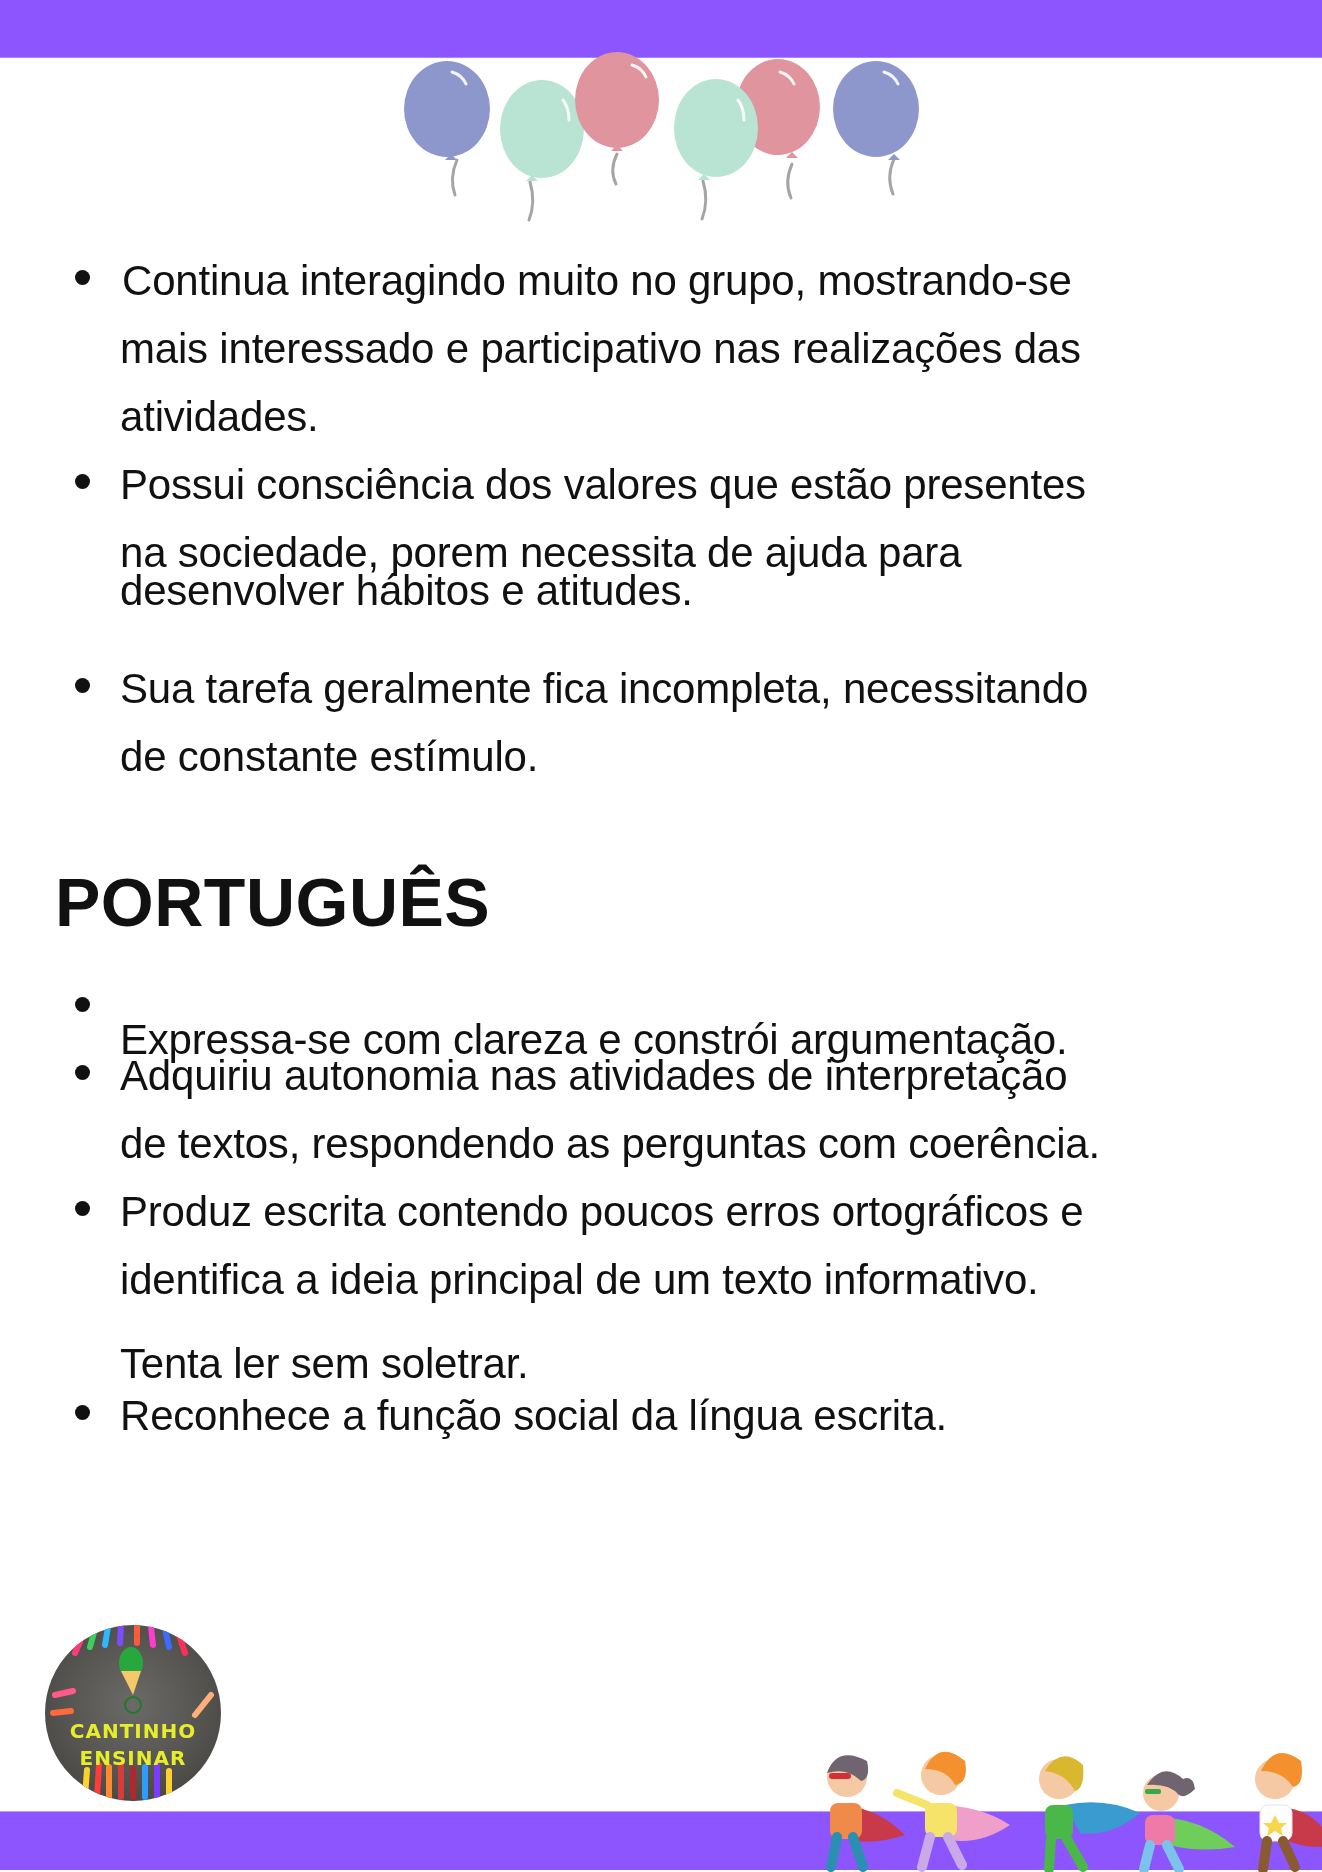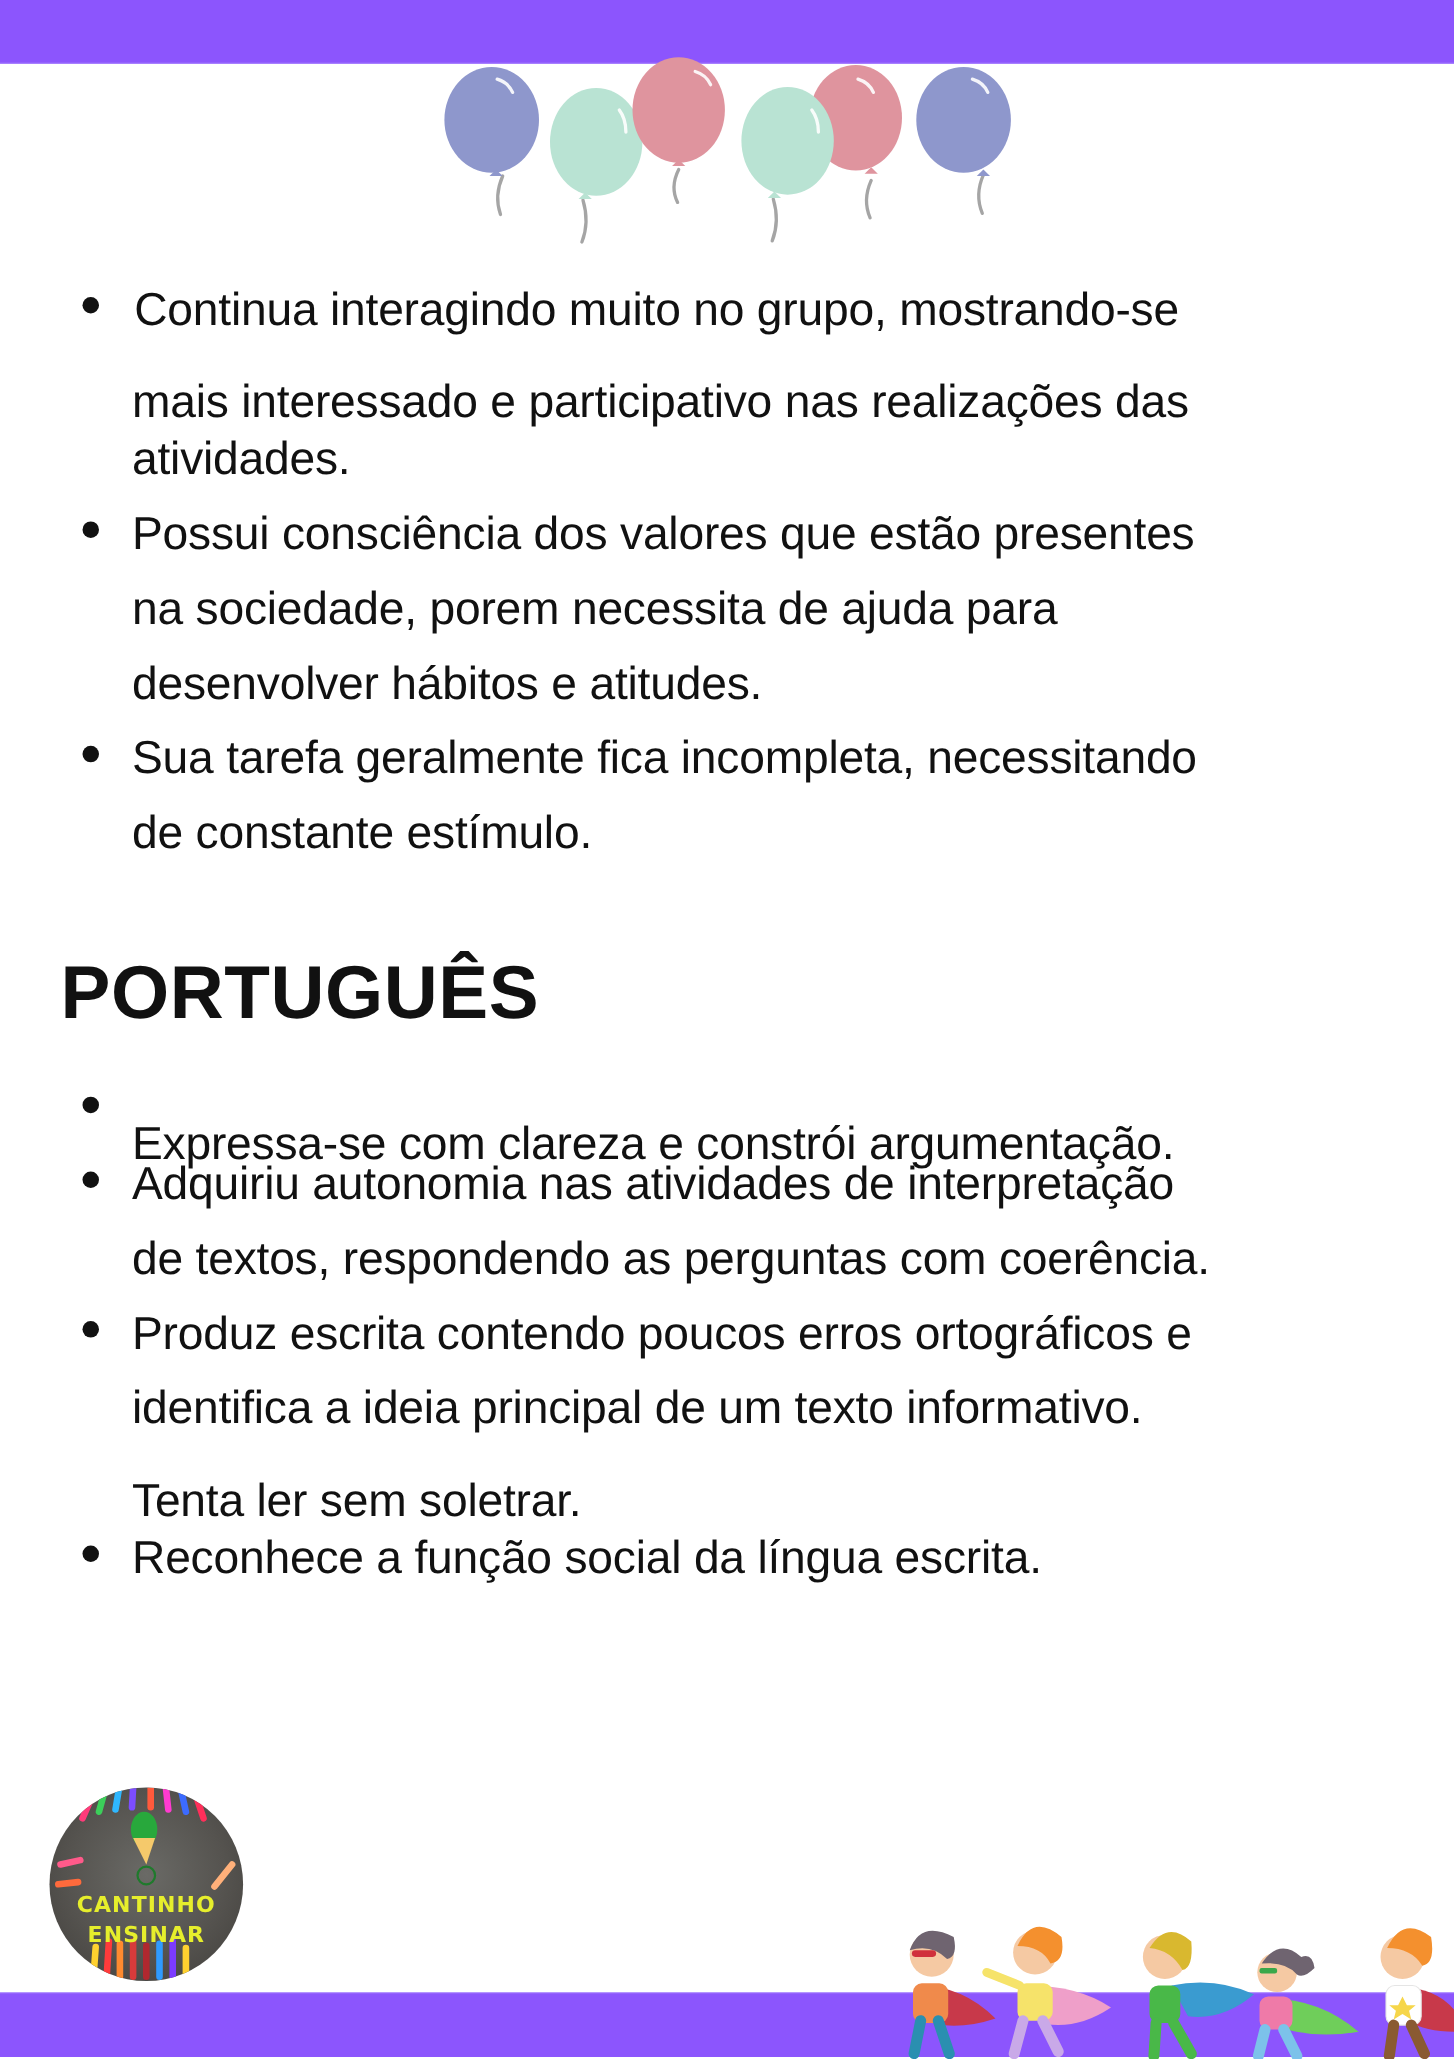--- a/index.html
+++ b/index.html
@@ -85,28 +85,28 @@
       <path d="M780 72 q10 3 14 12"></path>
       <path d="M884 72 q10 3 14 12"></path>
     </g>
   </svg>
 </div>
 
 <ul class="list" style="top:0;">
   <li class="item">
     <span class="bullet" style="top:270px;"></span>
     <span class="line" style="top:258px; left:122px;"> Continua interagindo muito no grupo, mostrando-se</span>
-    <span class="line" style="top:326px;margin-top:16px;">mais interessado e participativo nas realizações das</span>
+    <span class="line" style="top:326px;">mais interessado e participativo nas realizações das</span>
     <span class="line" style="top:394px;">atividades.</span>
   </li>
   <li class="item">
     <span class="bullet" style="top:474px;"></span>
     <span class="line" style="top:462px;">Possui consciência dos valores que estão presentes</span>
     <span class="line" style="top:530px;">na sociedade, porem necessita de ajuda para</span>
-    <span class="line" style="top:598px;text-align:center;">desenvolver hábitos e atitudes.</span>
+    <span class="line" style="top:568px;text-align:center;">desenvolver hábitos e atitudes.</span>
   </li>
   <li class="item">
     <span class="bullet" style="top:678px;"></span>
     <span class="line" style="top:666px;">Sua tarefa geralmente fica incompleta, necessitando</span>
     <span class="line" style="top:734px;">de constante estímulo.</span>
   </li>
 </ul>
 
 <h2 class="heading">PORTUGUÊS</h2>
 

